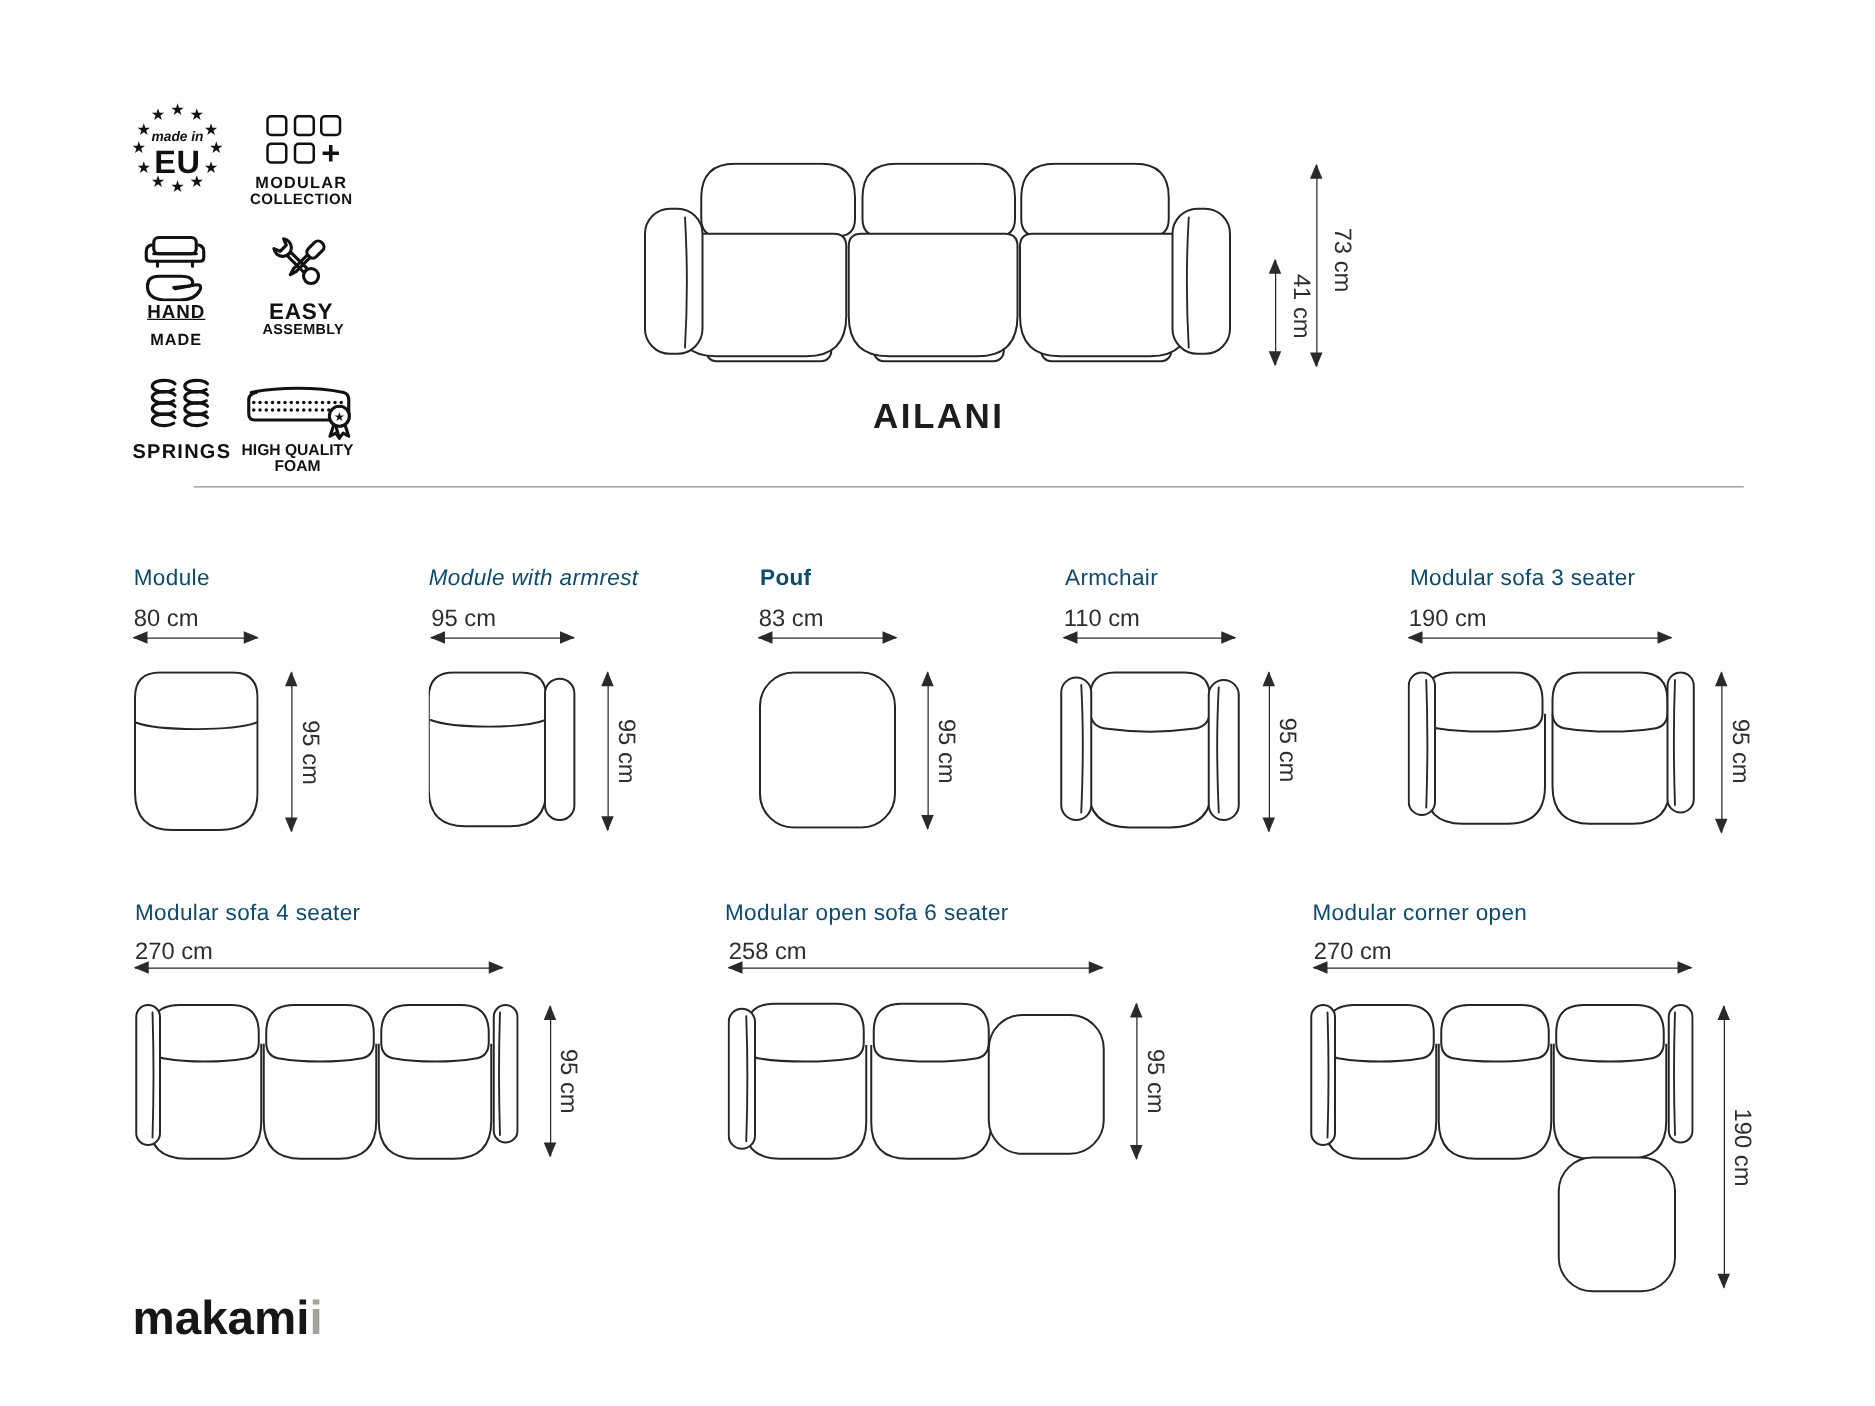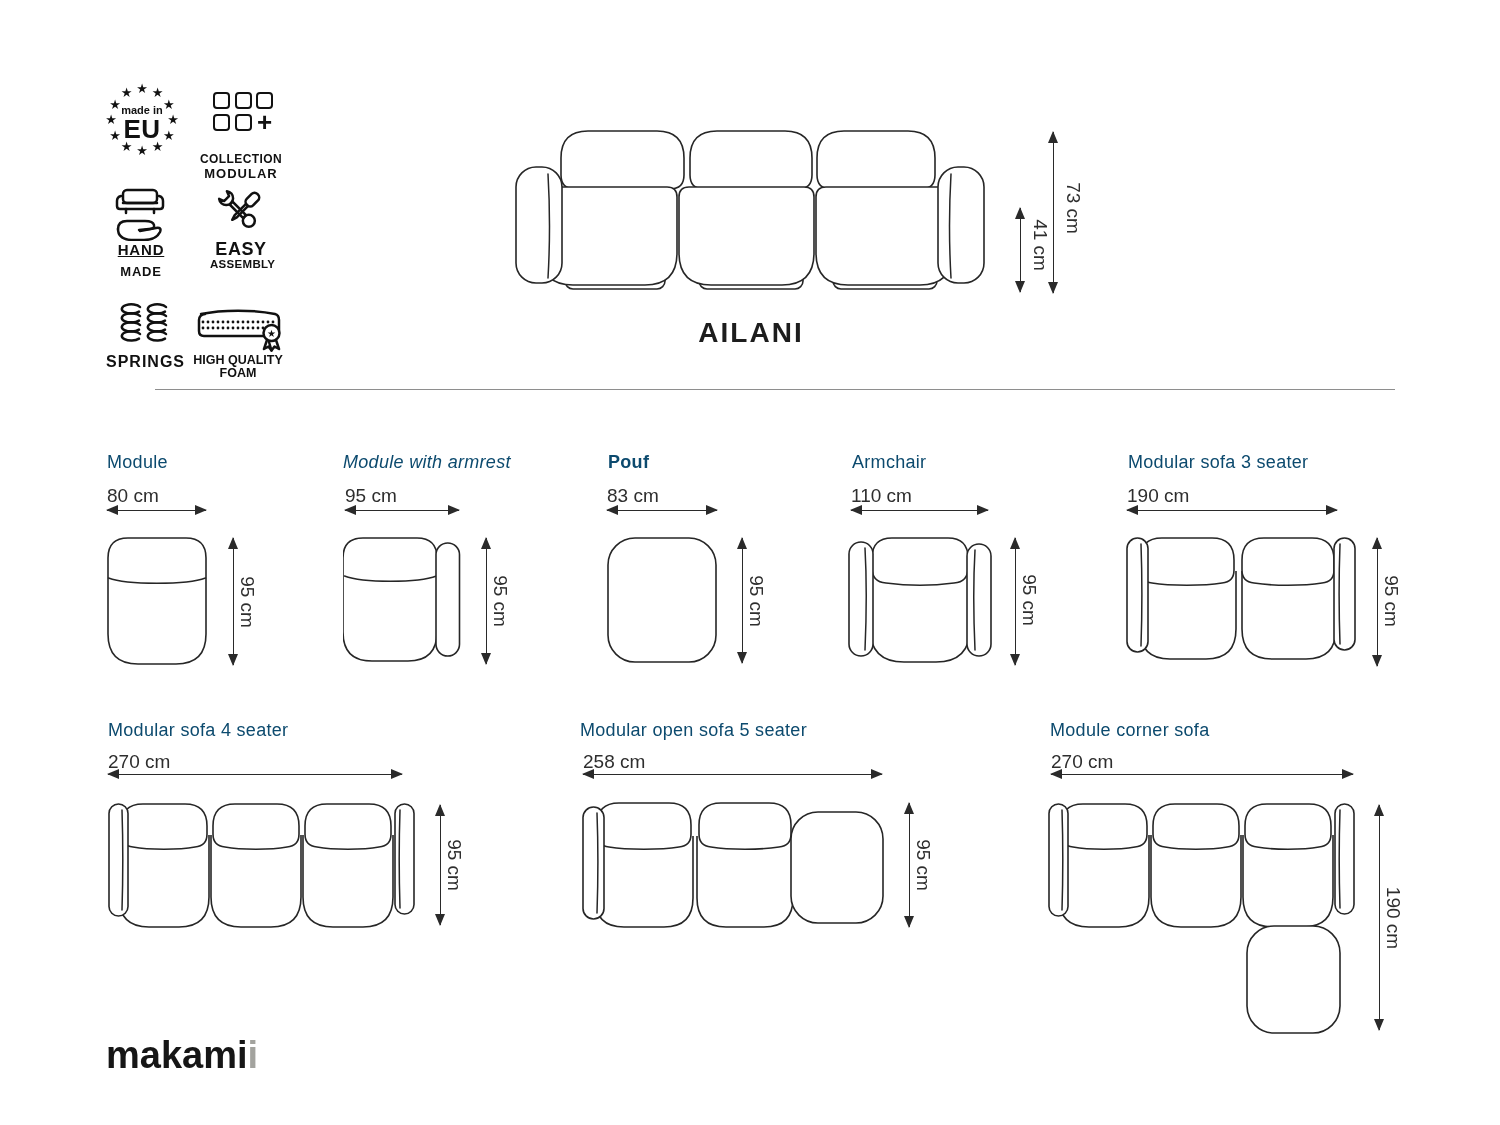--- a/index.html
+++ b/index.html
@@ -59,37 +59,37 @@
     <span class="star" style="left:66.8px;top:24.5px;">★</span>
     <span class="star" style="left:71px;top:40px;">★</span>
     <span class="star" style="left:66.8px;top:55.5px;">★</span>
     <span class="star" style="left:55.5px;top:67px;">★</span>
     <span class="star" style="left:40px;top:71px;">★</span>
     <span class="star" style="left:24.5px;top:67px;">★</span>
     <span class="star" style="left:13px;top:55.5px;">★</span>
     <span class="star" style="left:9px;top:40px;">★</span>
     <span class="star" style="left:13px;top:24.5px;">★</span>
     <span class="star" style="left:24.5px;top:13px;">★</span>
-    <div class="badge-text" style="left:0;width:80px;top:24px;font-size:11px;">made in</div>
+    <div class="badge-text" style="left:0;width:80px;top:24px;font-size:11px;font-style:italic;">made in</div>
     <div class="badge-text" style="left:0;width:80px;top:34px;font-size:26px;letter-spacing:.5px;">EU</div>
   </div>
 
   <div class="abs" style="left:213px;top:92px;width:62px;">
     <div style="display:flex;gap:4.5px;">
       <span class="sq"></span>
         <span class="sq"></span>
         <span class="sq"></span>
     </div>
     <div style="display:flex;gap:4.5px;margin-top:4.5px;">
       <span class="sq"></span>
         <span class="sq"></span>
         <span class="plus">+</span>
     </div>
   </div>
-  <div class="badge-text" style="left:193px;top:138px;width:96px;font-size:13px;letter-spacing:1px;margin-top:28px;">MODULAR</div>
+  <div class="badge-text" style="left:193px;top:138px;width:96px;font-size:13px;letter-spacing:1px;">MODULAR</div>
   <div class="badge-text" style="left:193px;top:152px;width:96px;font-size:12px;letter-spacing:.4px;">COLLECTION</div>
 
   <svg class="abs" style="left:114px;top:187px;" width="54" height="54" viewBox="0 0 54 54">
     <g class="ic" stroke-width="2.3">
       <rect x="9" y="3" width="34" height="13" rx="4"></rect>
       <path d="M7 9 q-4 1 -4 5 v5 q0 3 3 3 h40 q3 0 3 -3 v-5 q0 -4 -4 -5"></path>
       <path d="M9 16 h34"></path>
       <path d="M12 22 v4 M40 22 v4"></path>
       <path d="M4 42 q0 -8 9 -8 h18 q8 0 9 4 q1 4 -5 4 l-10 1"></path>
       <path d="M4 42 q0 10 13 11 h13 q12 0 16 -8 q2 -5 -4 -4 l-16 3"></path>
@@ -272,36 +272,36 @@
     <path class="st" d="M127 1 h42 q22 0 22 22 v8 q0 12 -12 13 c-16 3 -46 3 -62 0 q-12 -1 -12 -13 v-8 q0 -22 22 -22 z"></path>
     <path class="st" d="M219 1 h42 q22 0 22 22 v8 q0 12 -12 13 c-16 3 -46 3 -62 0 q-12 -1 -12 -13 v-8 q0 -22 22 -22 z"></path>
     <rect class="st" x="1" y="1" width="19" height="112" rx="9.5"></rect>
     <path class="ln" d="M14 7 q1.6 49 0 100"></path>
     <rect class="st" x="287" y="1" width="19" height="110" rx="9.5"></rect>
     <path class="ln" d="M292 7 q-1.6 48 0 98"></path>
   </svg>
   <div class="varrow" style="left:440px;top:805px;height:120px;"></div>
   <div class="vlabel" style="left:454px;top:865px;">95 cm</div>
 
-  <div class="fig-name" style="left:580px;top:720px;">Modular open sofa 5 seater</div>
+  <div class="fig-name" style="left:580px;top:720px;">Modular open sofa 6 seater</div>
   <div class="wlabel" style="left:583px;top:751px;width:299px;">258 cm</div>
   <div class="harrow" style="left:583px;top:774px;width:299px;"></div>
   <svg class="abs" style="left:582px;top:798px;" width="303" height="134" viewBox="0 0 303 134">
     <path class="st" d="M13 38 v62 q0 29 29 29 h40 q29 0 29 -29 v-62"></path>
     <path class="st" d="M115 38 v62 q0 29 29 29 h38 q29 0 29 -29 v-62"></path>
     <path class="st" d="M37 5 h50 q22 0 22 22 v9 q0 12 -12 13 c-18 3 -52 3 -70 0 q-12 -1 -12 -13 v-9 q0 -22 22 -22 z"></path>
     <path class="st" d="M139 5 h48 q22 0 22 22 v9 q0 12 -12 13 c-18 3 -50 3 -68 0 q-12 -1 -12 -13 v-9 q0 -22 22 -22 z"></path>
     <rect class="st" x="209" y="14" width="92" height="111" rx="27"></rect>
     <rect class="st" x="1" y="9" width="21" height="112" rx="10.5"></rect>
     <path class="ln" d="M15 15 q1.8 48 0 100"></path>
   </svg>
   <div class="varrow" style="left:909px;top:803px;height:124px;"></div>
   <div class="vlabel" style="left:923px;top:865px;">95 cm</div>
 
-  <div class="fig-name" style="left:1050px;top:720px;">Module corner sofa</div>
+  <div class="fig-name" style="left:1050px;top:720px;">Modular corner open</div>
   <div class="wlabel" style="left:1051px;top:751px;width:302px;">270 cm</div>
   <div class="harrow" style="left:1051px;top:774px;width:302px;"></div>
   <svg class="abs" style="left:1048px;top:803px;" width="307" height="232" viewBox="0 0 307 232">
     <path class="st" d="M11 32 v62 q0 30 30 30 h30 q30 0 30 -30 v-62"></path>
     <path class="st" d="M103 32 v62 q0 30 30 30 h30 q30 0 30 -30 v-62"></path>
     <path class="st" d="M195 32 v62 q0 30 30 30 h30 q30 0 30 -30 v-62"></path>
     <path class="st" d="M35 1 h42 q22 0 22 22 v8 q0 12 -12 13 c-16 3 -46 3 -62 0 q-12 -1 -12 -13 v-8 q0 -22 22 -22 z"></path>
     <path class="st" d="M127 1 h42 q22 0 22 22 v8 q0 12 -12 13 c-16 3 -46 3 -62 0 q-12 -1 -12 -13 v-8 q0 -22 22 -22 z"></path>
     <path class="st" d="M219 1 h42 q22 0 22 22 v8 q0 12 -12 13 c-16 3 -46 3 -62 0 q-12 -1 -12 -13 v-8 q0 -22 22 -22 z"></path>
     <rect class="st" x="1" y="1" width="19" height="112" rx="9.5"></rect>

